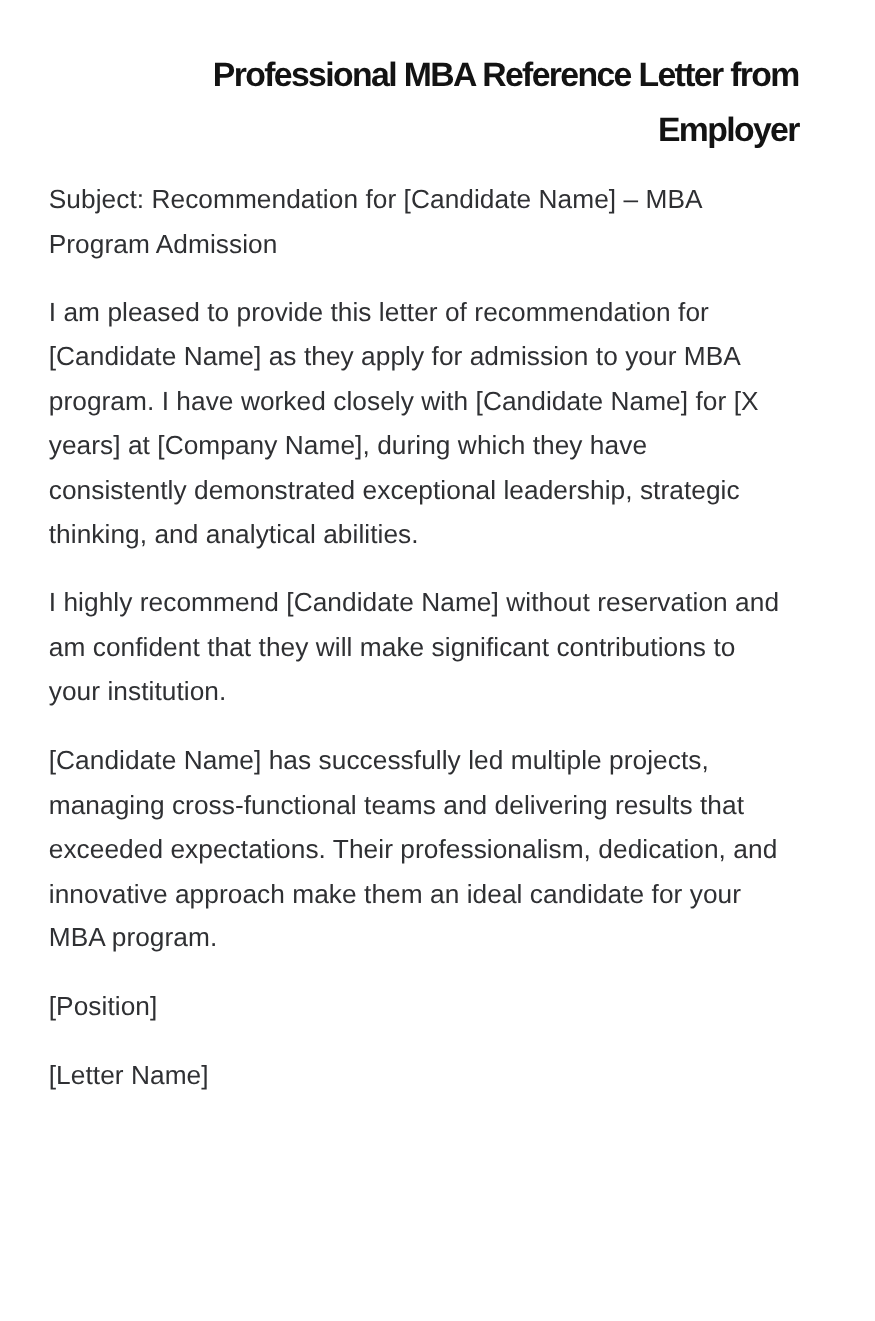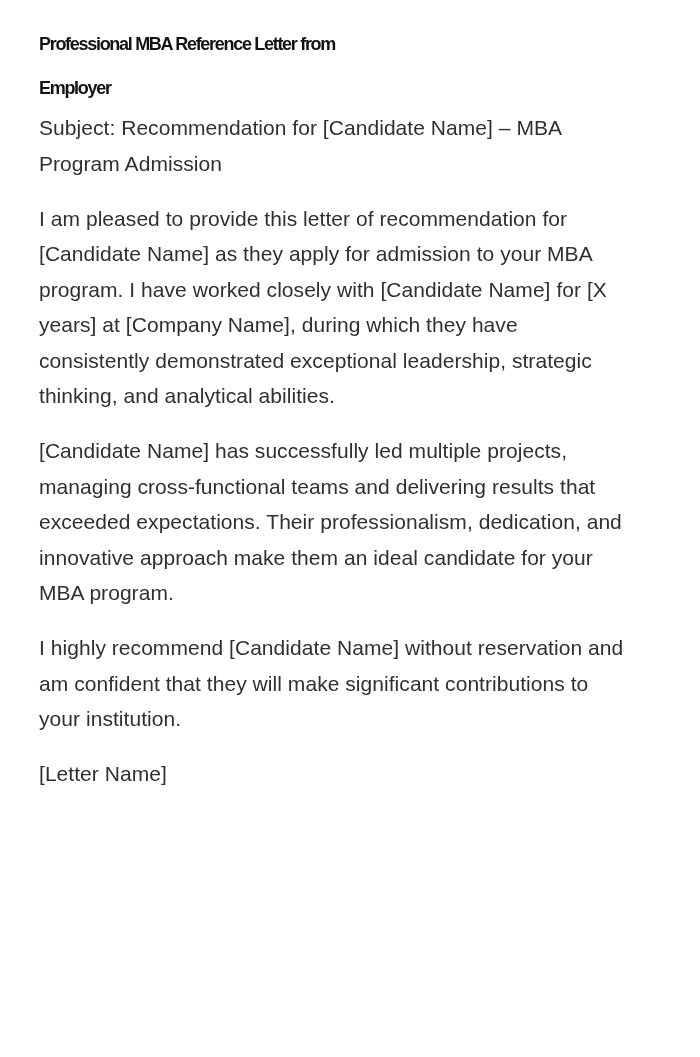--- a/index.html
+++ b/index.html
@@ -11,28 +11,29 @@
     height: 1057px;
     background: #ffffff;
     overflow: hidden;
   }
   .letter {
     box-sizing: border-box;
     width: 700px;
     padding: 22px 45px 0 39px;
   }
   .letter h1 {
-    margin: 0;
+    margin: 16px;
     font-family: "Liberation Sans", sans-serif;
     font-weight: 700;
-    font-size: 18px;
+    font-size: 27px;
     line-height: 44px;
     letter-spacing: -1.3px;
     color: #131313;
     white-space: pre-line;
+    text-align: right;
   }
   .letter p {
     margin: 0 0 19.5px 0;
     font-family: "Liberation Sans", sans-serif;
     font-weight: 400;
     font-size: 21px;
     line-height: 35.5px;
     letter-spacing: 0.05px;
     color: #2f3033;
     white-space: pre-line;
@@ -49,27 +50,28 @@
 Program Admission</p>
 
 
   <p>I am pleased to provide this letter of recommendation for
 [Candidate Name] as they apply for admission to your MBA
 program. I have worked closely with [Candidate Name] for [X
 years] at [Company Name], during which they have
 consistently demonstrated exceptional leadership, strategic
 thinking, and analytical abilities.</p>
 
+  <p>I highly recommend [Candidate Name] without reservation and
+am confident that they will make significant contributions to
+your institution.</p>
+
   <p>[Candidate Name] has successfully led multiple projects,
 managing cross-functional teams and delivering results that
 exceeded expectations. Their professionalism, dedication, and
 innovative approach make them an ideal candidate for your
 MBA program.</p>
 
-  <p>I highly recommend [Candidate Name] without reservation and
-am confident that they will make significant contributions to
-your institution.</p>
 
 
-
+  <p>[Position]</p>
 
   <p>[Letter Name]</p>
 </article>
 
 </body></html>

